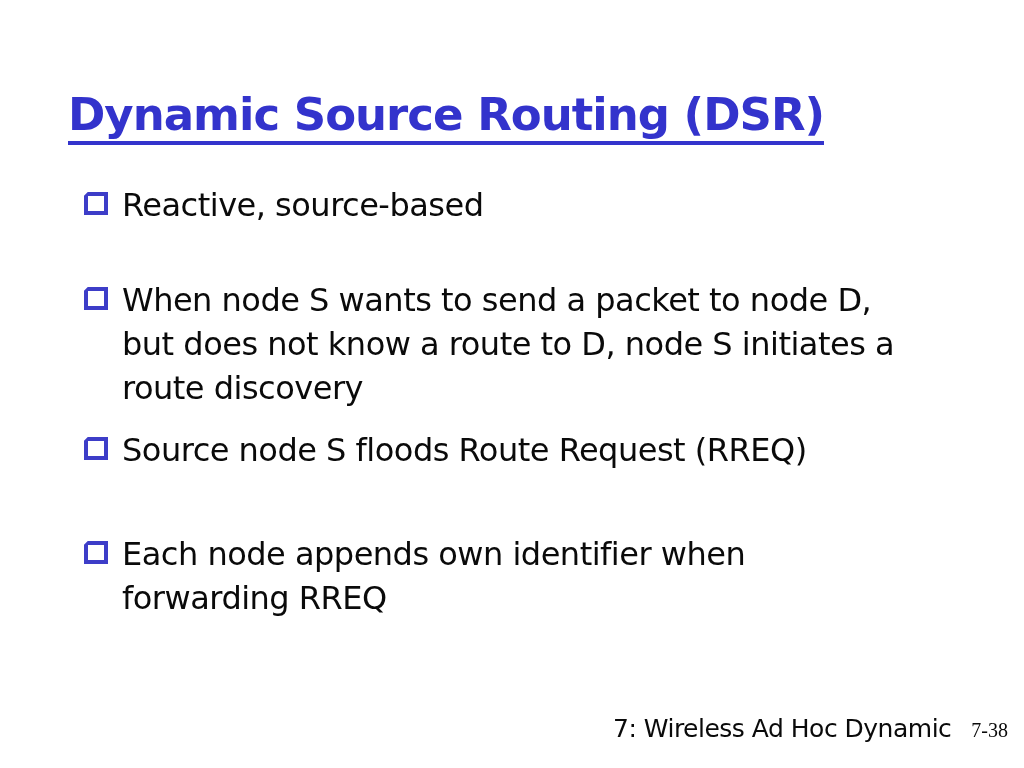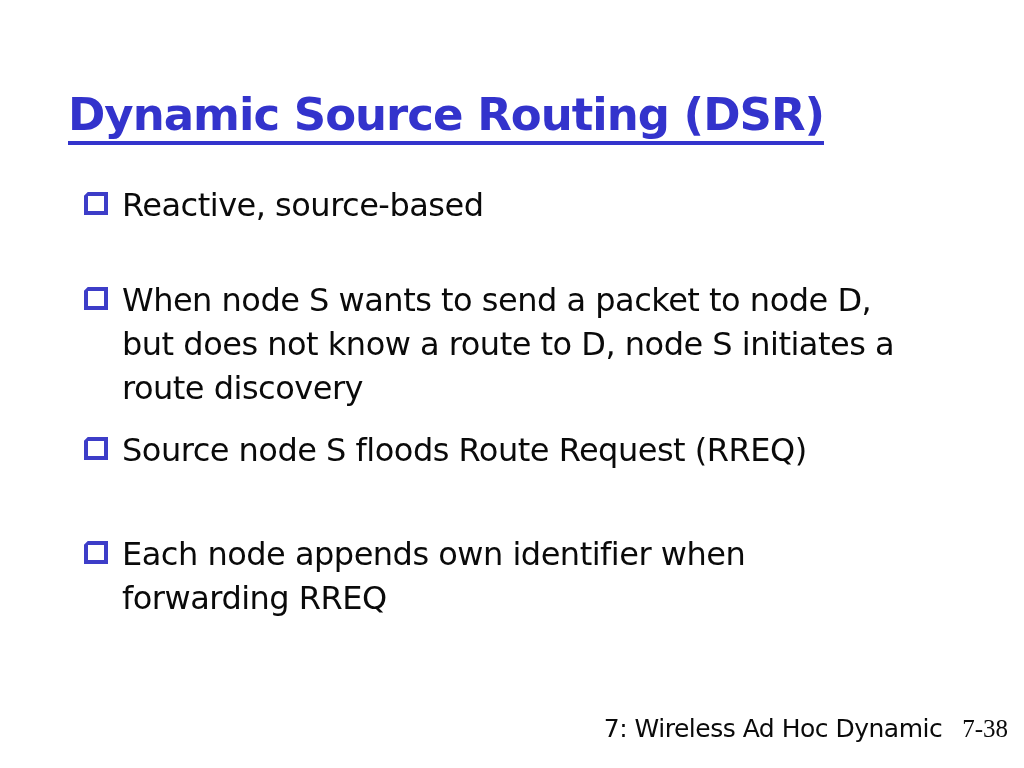--- a/index.html
+++ b/index.html
@@ -75,21 +75,21 @@
     align-items: baseline;
     white-space: nowrap;
   }
   .footer-course {
     font-size: 25px;
     letter-spacing: -0.5px;
     color: #0a0a0a;
   }
   .footer-page {
     font-family: "Liberation Serif", "DejaVu Serif", serif;
-    font-size: 25px;
+    font-size: 20px;
     color: #0a0a0a;
     margin-left: 20px;
   }
 </style>
 </head>
 <body>
 
 <div class="slide">
 
   <h1 class="slide-title">Dynamic Source Routing (DSR)</h1>

